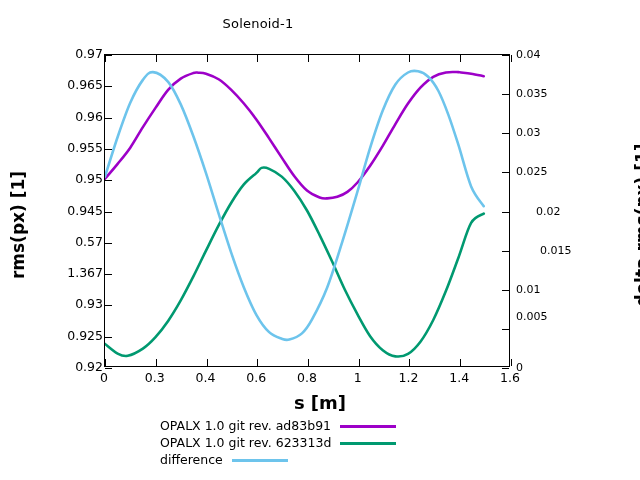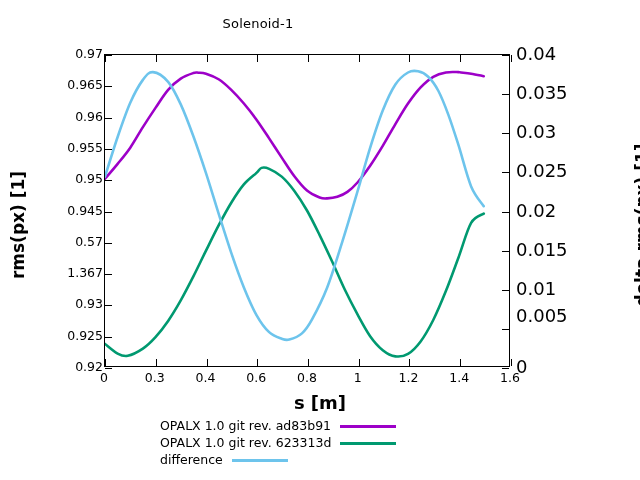--- a/index.html
+++ b/index.html
@@ -73,21 +73,21 @@
     text-align: right;
     font-size: 12.5px;
     white-space: nowrap;
     transform: translateY(-50%);
     line-height: 1;
   }
   .ylabel-right {
     position: absolute;
     left: 516px;
     text-align: left;
-    font-size: 18px;
+    font-size: 11px;
     white-space: nowrap;
     transform: translateY(-50%);
     line-height: 1;
   }
   .xlabel-tick {
     position: absolute;
     top: 372px;
     font-size: 12.5px;
     white-space: nowrap;
     transform: translateX(-50%);
@@ -224,22 +224,22 @@
       <div class="ylabel-left" style="top: 241.8px;">0.57</div>
       <div class="ylabel-left" style="top: 210.5px;">0.945</div>
       <div class="ylabel-left" style="top: 179.2px;">0.95</div>
       <div class="ylabel-left" style="top: 147.9px; text-align: right;">0.955</div>
       <div class="ylabel-left" style="top: 116.6px;">0.96</div>
       <div class="ylabel-left" style="top: 85.3px;">0.965</div>
       <div class="ylabel-left" style="top: 54px;">0.97</div>
       <div class="ylabel-right" style="top: 367px;">0</div>
       <div class="ylabel-right" style="top: 316px;">0.005</div>
       <div class="ylabel-right" style="top: 288.75px;">0.01</div>
-      <div class="ylabel-right" style="top: 249.625px;">0.015</div>
-      <div class="ylabel-right" style="top: 210.5px;">0.02</div>
+      <div class="ylabel-right" style="top: 249.625px; margin-left: 24px;">0.015</div>
+      <div class="ylabel-right" style="top: 210.5px; margin-left: 20px;">0.02</div>
       <div class="ylabel-right" style="top: 171.375px;">0.025</div>
       <div class="ylabel-right" style="top: 132.25px;">0.03</div>
       <div class="ylabel-right" style="top: 93.125px;">0.035</div>
       <div class="ylabel-right" style="top: 54px;">0.04</div>
       <div class="xlabel-tick" style="left: 104px;">0</div>
       <div class="xlabel-tick" style="left: 154.75px;">0.3</div>
       <div class="xlabel-tick" style="left: 205.5px;">0.4</div>
       <div class="xlabel-tick" style="left: 256.25px;">0.6</div>
       <div class="xlabel-tick" style="left: 307px;">0.8</div>
       <div class="xlabel-tick" style="left: 357.75px;">1</div>

